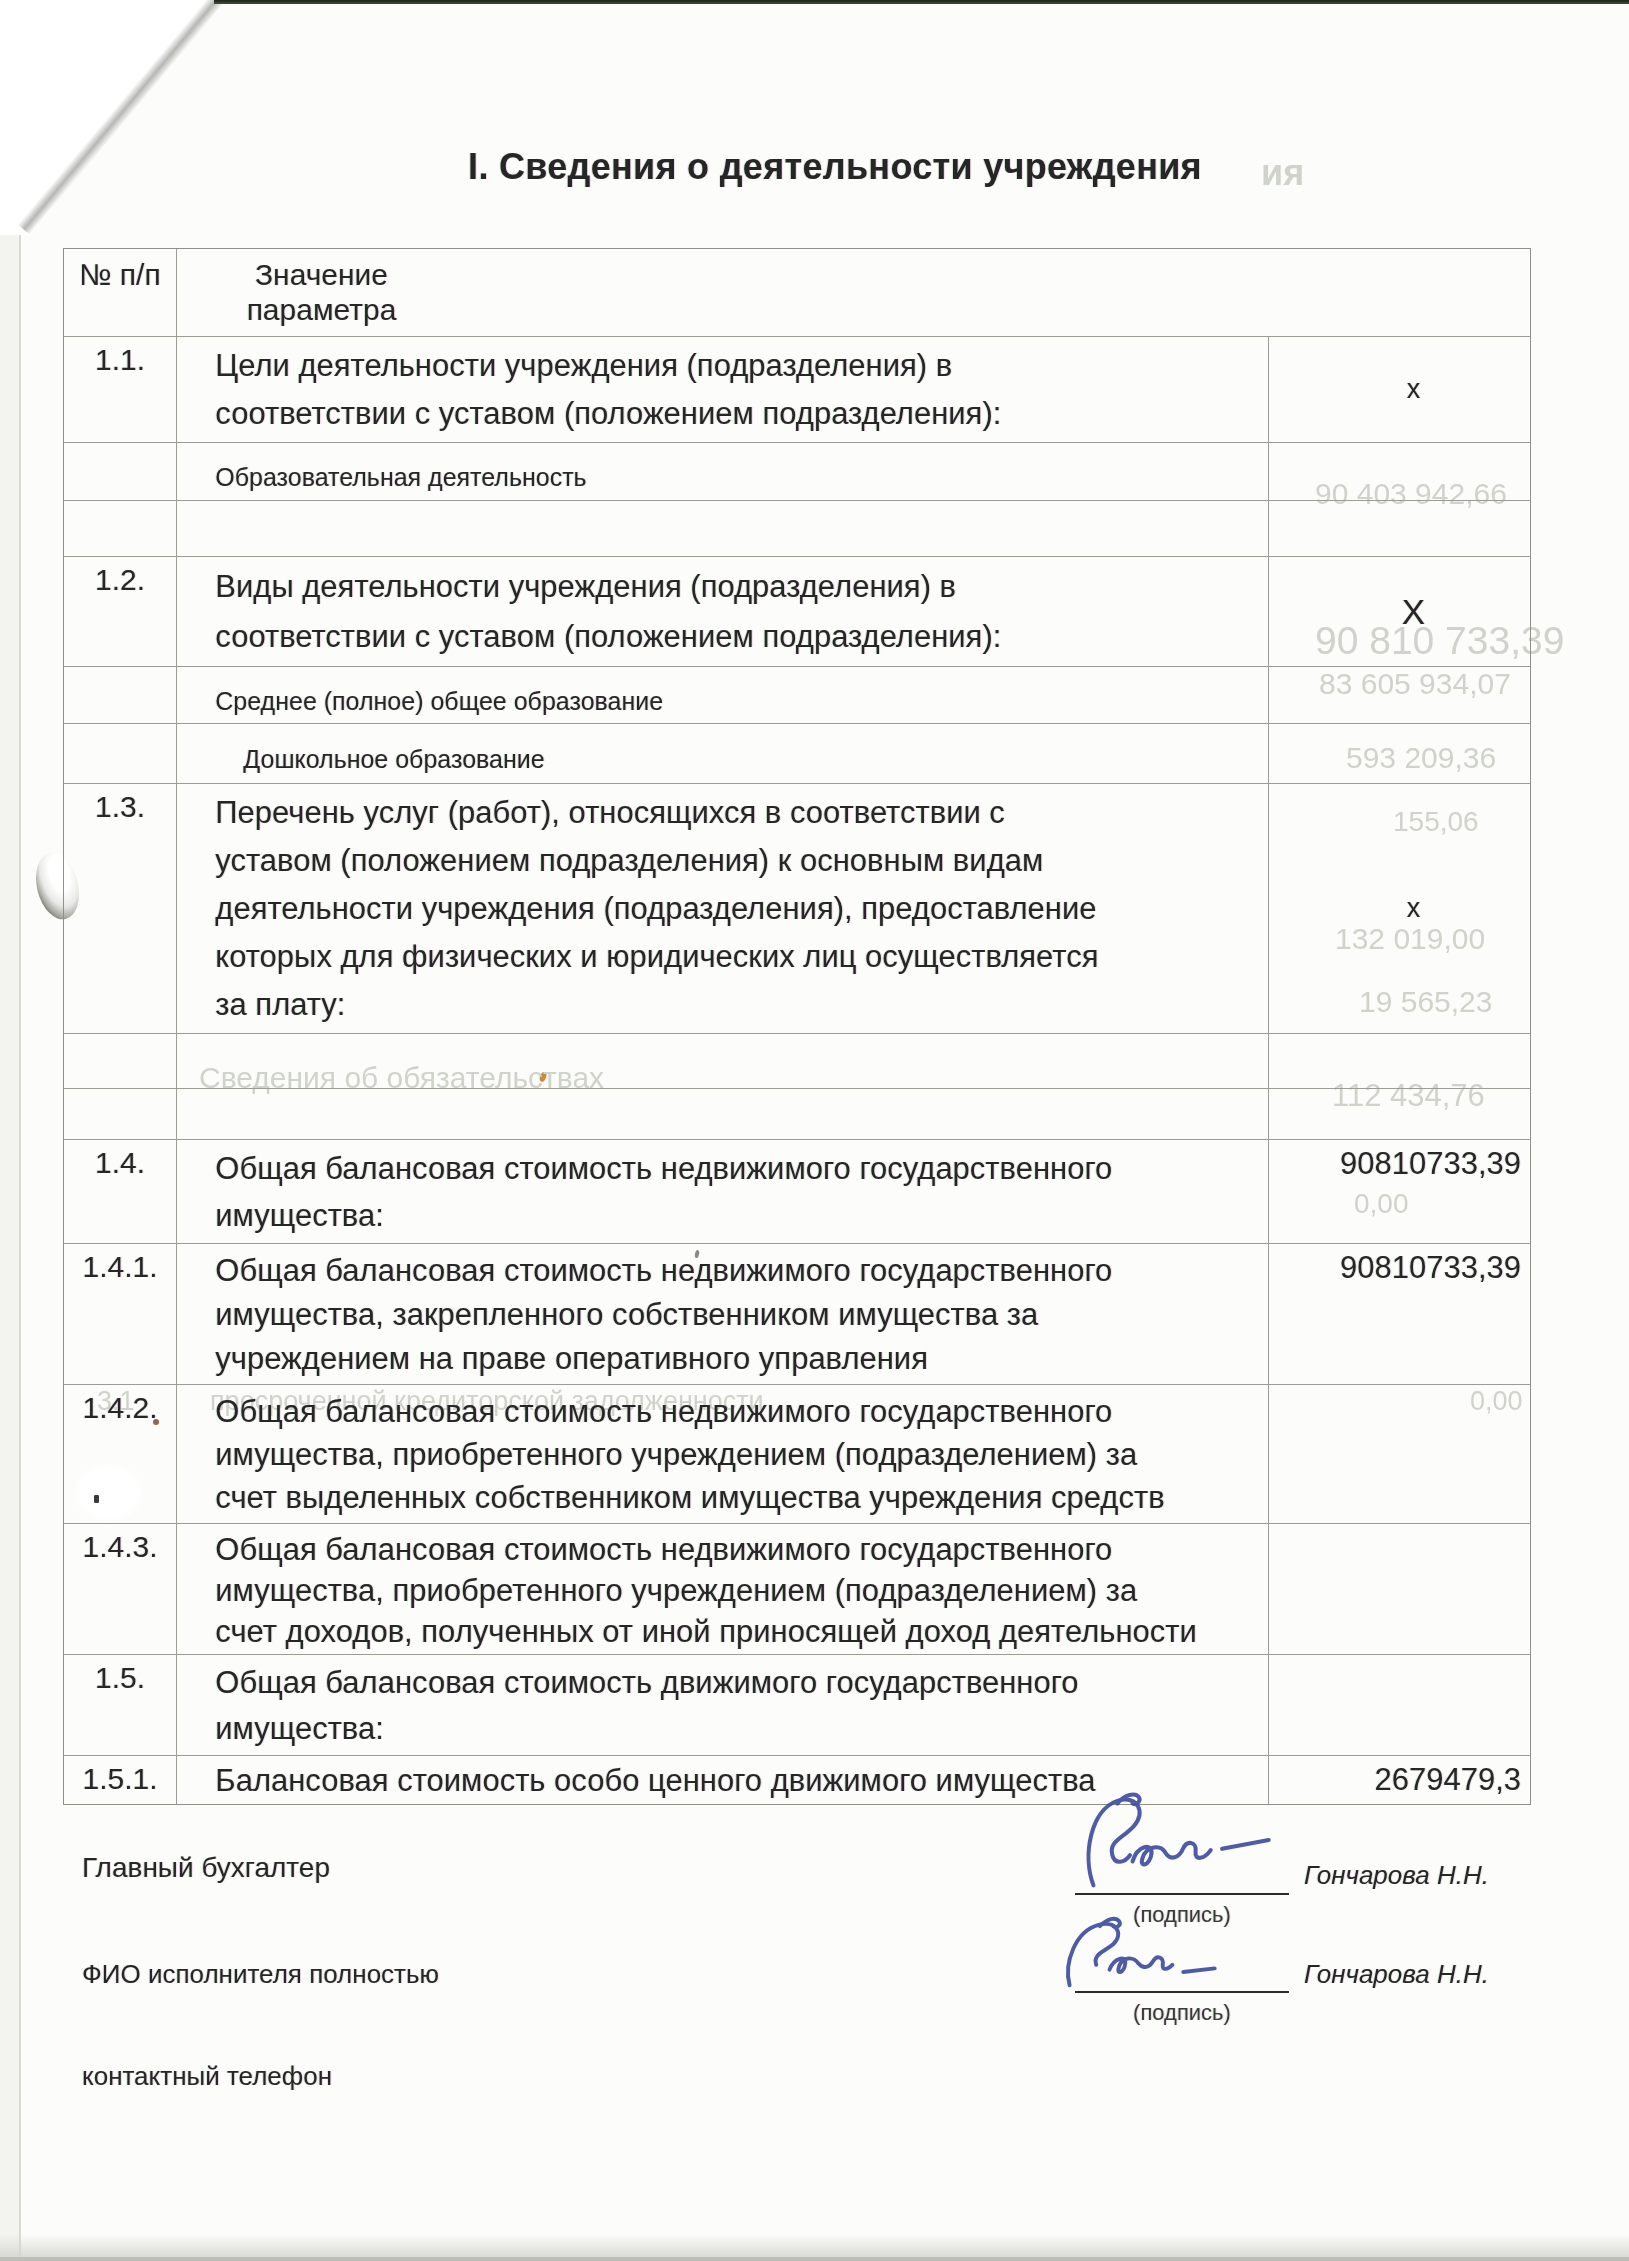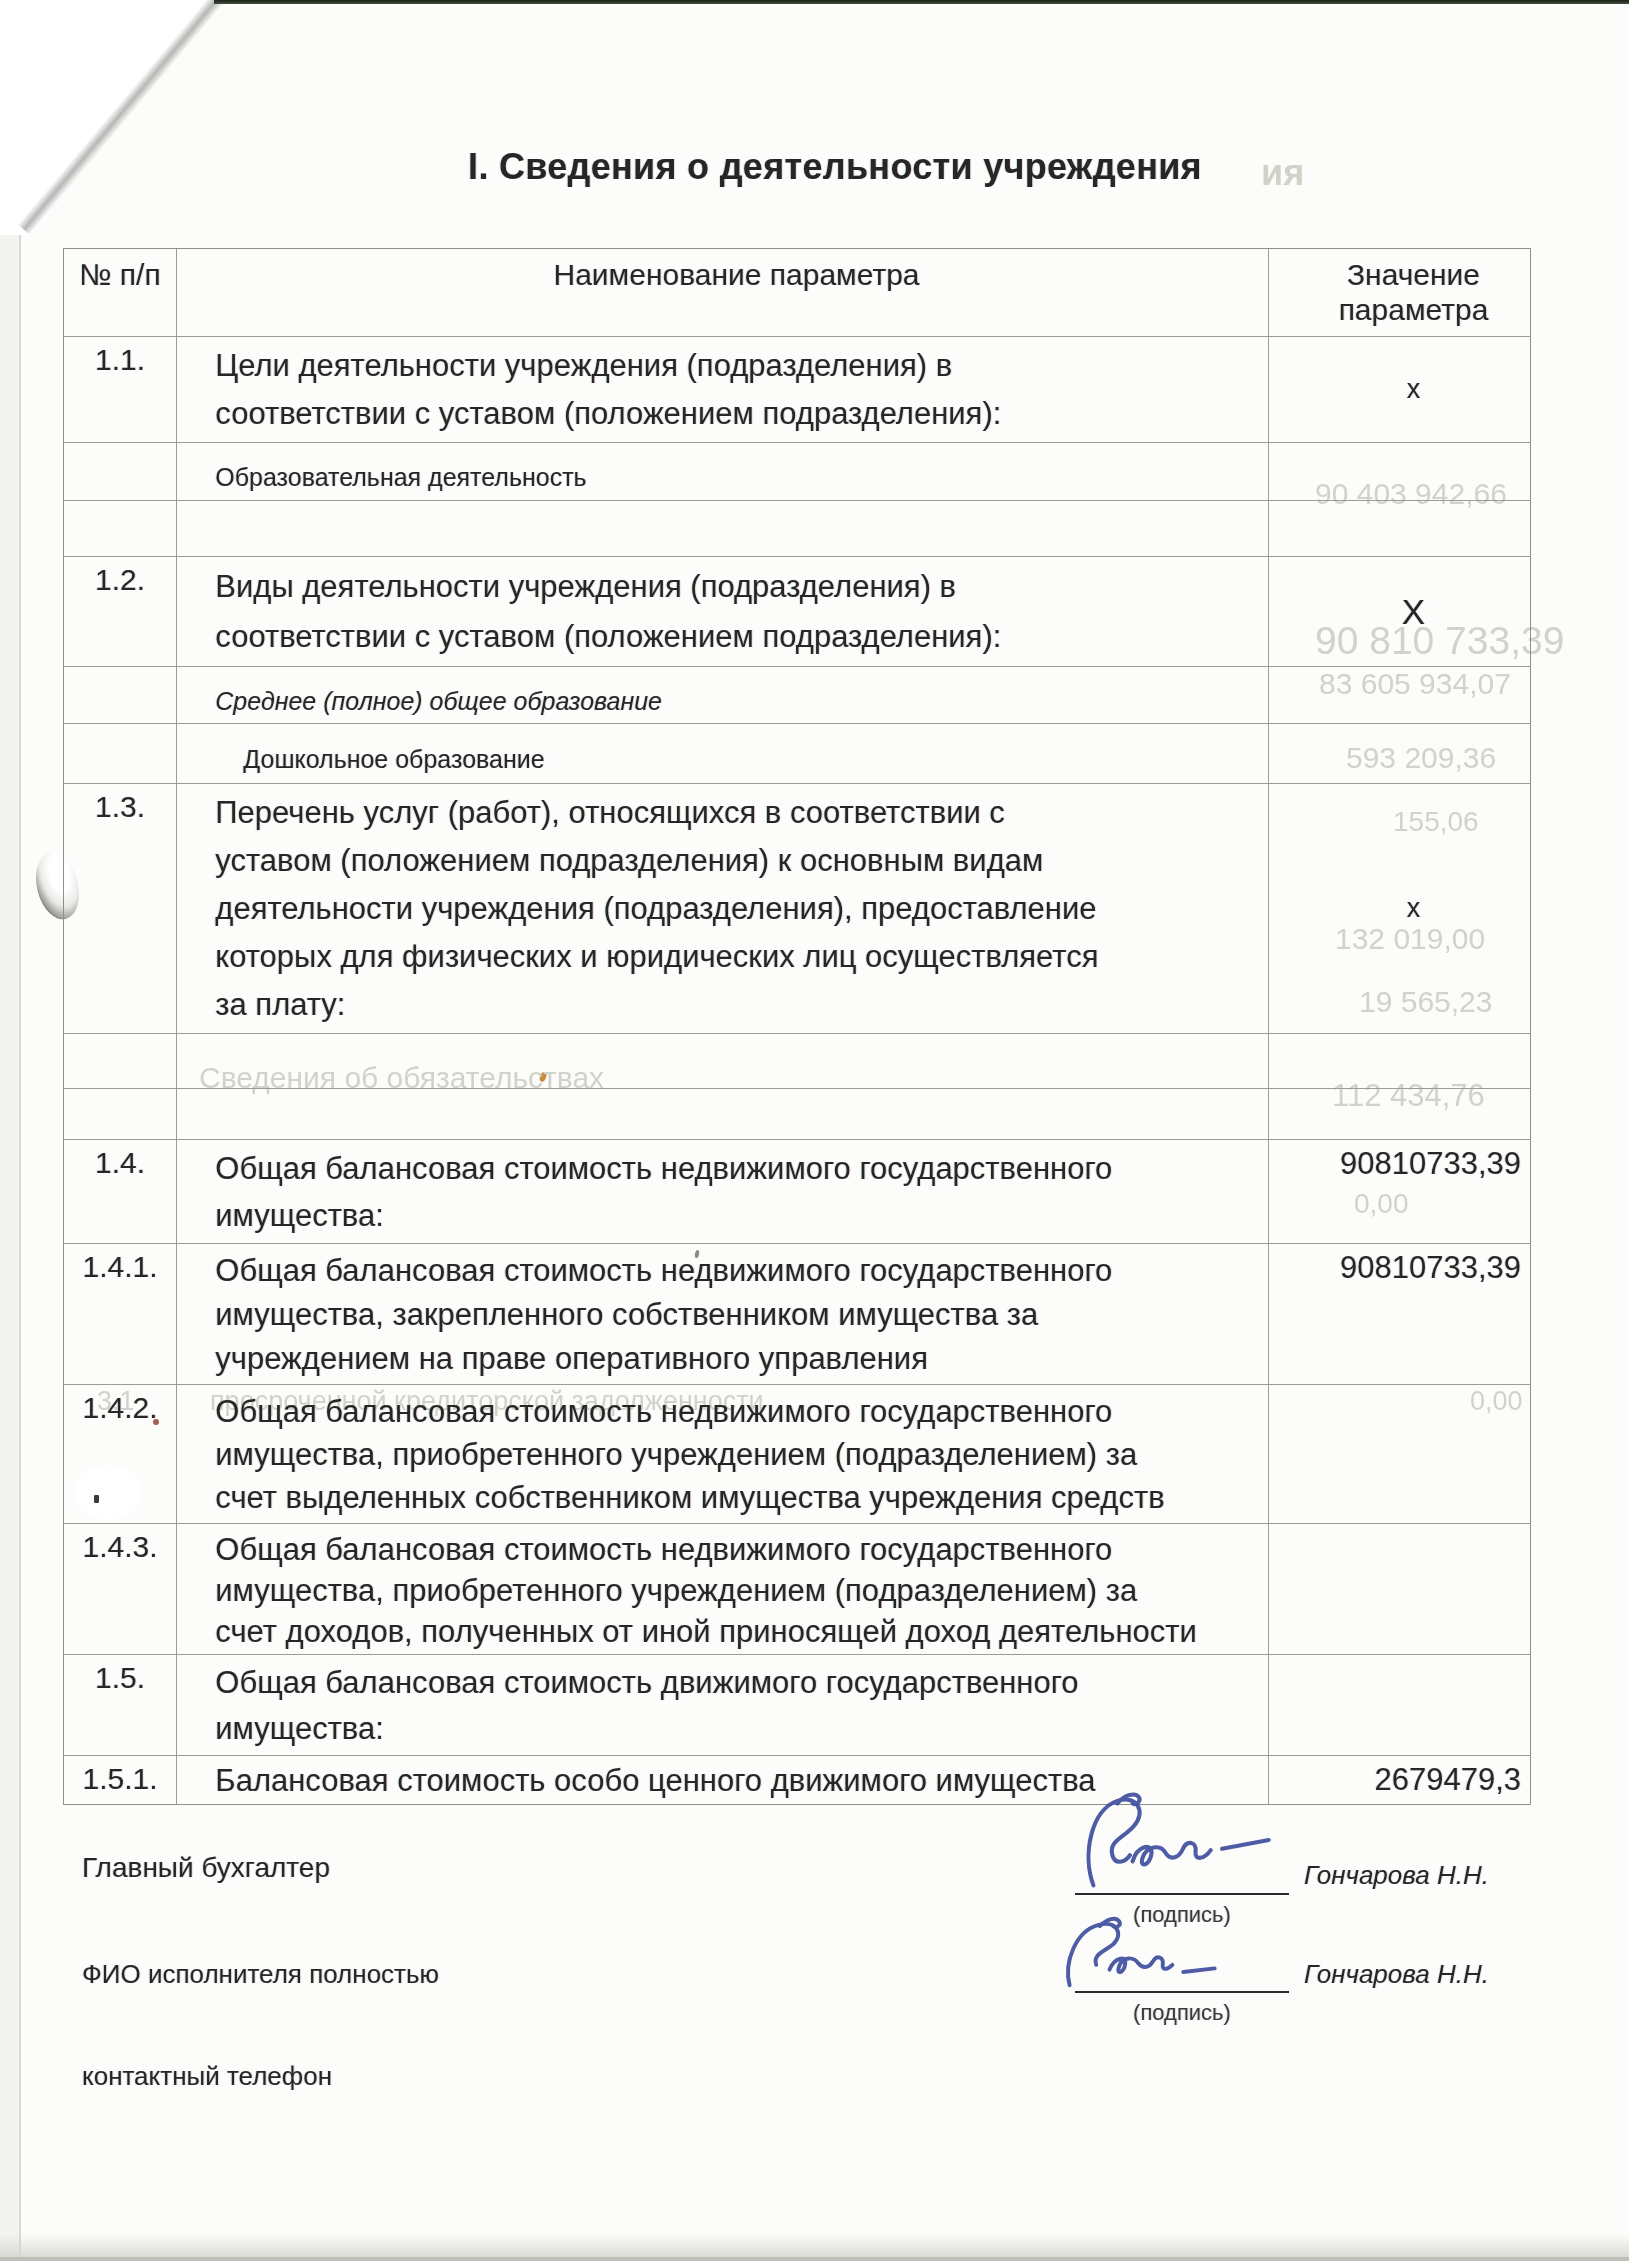--- a/index.html
+++ b/index.html
@@ -94,21 +94,20 @@
       <div class="ghost" style="left: 97px; top: 1386px; font-size: 27px;">3.1</div>
       <div class="ghost" style="left: 210px; top: 1386px; font-size: 27px;">просроченной кредиторской задолженности</div>
       <div class="ghost" style="left: 1470px; top: 1386px; font-size: 27px;">0,00</div>
     </div>
 
   <div class="title ink">I. Сведения о деятельности учреждения</div>
 
   <div class="tbl">
     <div class="hrow">
       <div class="hc1 ink">№ п/п</div>
-      <div class="hc2 ink">Наименование параметра</div>
       <div class="hc3 ink">Значение
 параметра</div>
     </div>
     <div id="table-body">
         <div class="trow main" style="height: 106px;">
           <div class="c1 cell ink">1.1.</div>
           <div class="c2 cell">
             <div class="txt ink" style="line-height: 48px;">Цели деятельности учреждения (подразделения) в
 соответствии с уставом (положением подразделения):</div>
           </div>
@@ -132,21 +131,21 @@
           <div class="c1 cell ink">1.2.</div>
           <div class="c2 cell">
             <div class="txt ink" style="line-height: 50px;">Виды деятельности учреждения (подразделения) в
 соответствии с уставом (положением подразделения):</div>
           </div>
           <div class="c3 cell ink vx vbig">X</div>
         </div>
         <div class="trow sub" style="height: 57px;">
           <div class="c1 cell ink"></div>
           <div class="c2 cell">
-            <div class="txt ink" style="line-height: 48px; font-style: italic;">Среднее (полное) общее образование</div>
+            <div class="txt ink" style="line-height: 48px;">Среднее (полное) общее образование</div>
           </div>
           <div class="c3 cell ink"></div>
         </div>
         <div class="trow sub" style="height: 60px;">
           <div class="c1 cell ink"></div>
           <div class="c2 cell">
             <div class="txt ink" style="line-height: 51px; margin-left: 28px;">Дошкольное образование</div>
           </div>
           <div class="c3 cell ink"></div>
         </div>

